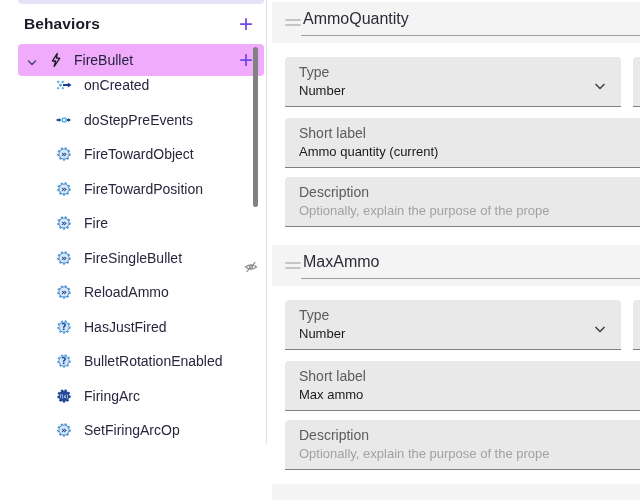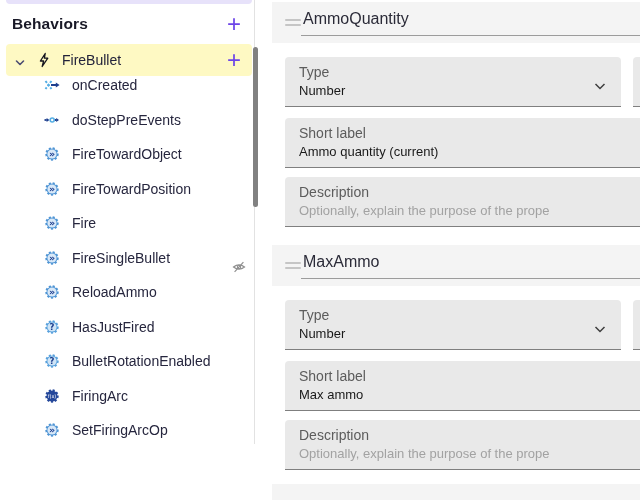--- a/index.html
+++ b/index.html
@@ -3,29 +3,29 @@
 <meta charset="utf-8">
 <style>
   html,body{margin:0;padding:0}
   body{
     width:640px;height:500px;overflow:hidden;position:relative;
     background:#ffffff;font-family:"Liberation Sans",sans-serif;
     -webkit-font-smoothing:antialiased;
   }
 
   
-  .sidebar{position:absolute;left:4px;top:0;width:251px;height:444px;background:#fff;
+  .sidebar{position:absolute;left:16px;top:0;width:251px;height:444px;background:#fff;
     border-right:1px solid #e2e2e2;overflow:hidden;box-sizing:border-box}
   .top-sliver{position:absolute;left:2px;top:0;width:246px;height:4px;background:#e7e2fa;
     border-radius:0 0 4px 4px}
   .sb-header{display:flex;align-items:center;height:32px;margin-top:8px;padding:0 8px}
   .sb-title{font-weight:700;font-size:15.5px;color:#191927;flex:1;letter-spacing:.1px}
   .plus-btn{background:none;border:none;color:#6d45e8;font-size:24px;font-weight:300;
     line-height:22px;padding:0;width:24px;height:24px;cursor:pointer;font-family:"Liberation Sans",sans-serif}
-  .behavior-row{display:flex;align-items:center;height:32px;margin:4px 2px 0;background:#fef9c3;
+  .behavior-row{display:flex;align-items:center;height:32px;margin:4px 2px 0;background:#f0abfc;
     border-radius:4px;padding:0 6px;box-sizing:border-box}
   .chev-icon{width:12px;height:12px;margin:2px 4px 0 2px;flex:none}
   .bolt-icon{width:16px;height:16px;margin:0 10px 0 6px;flex:none}
   .b-label{font-size:14px;color:#23233a;flex:1}
   .sb-items{position:absolute;top:77px;left:0;width:251px}
   .sb-item{display:flex;align-items:flex-start;height:34.5px;padding-left:40px;position:relative;cursor:pointer}
   .sb-icon{width:16px;height:16px;margin-right:12px;flex:none}
   .sb-label{font-size:14px;color:#26263e;white-space:nowrap}
   .eye-off{position:absolute;right:9px;top:50%;margin-top:-7px;width:14px;height:14px}
 

